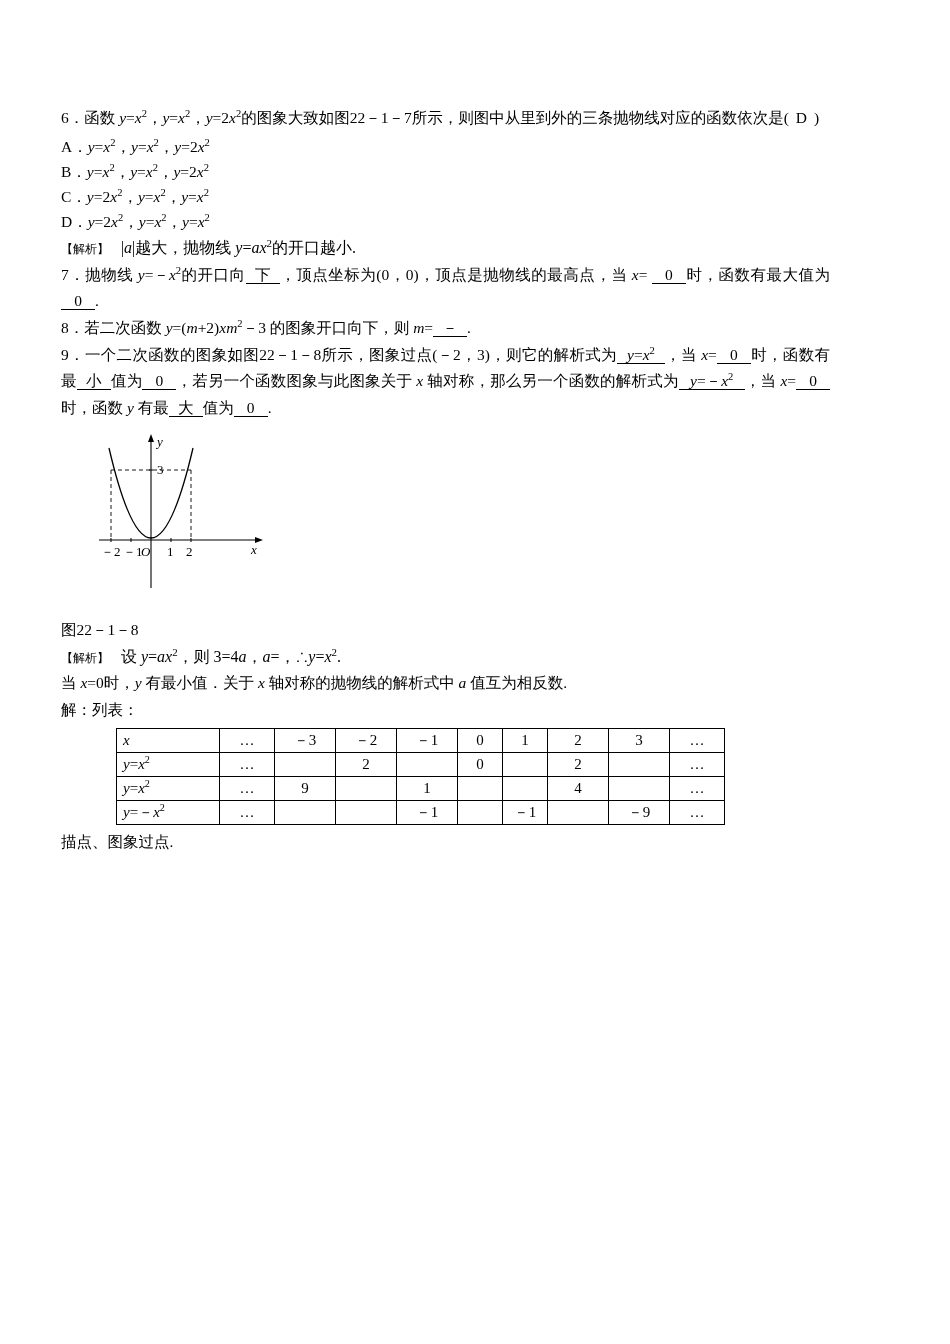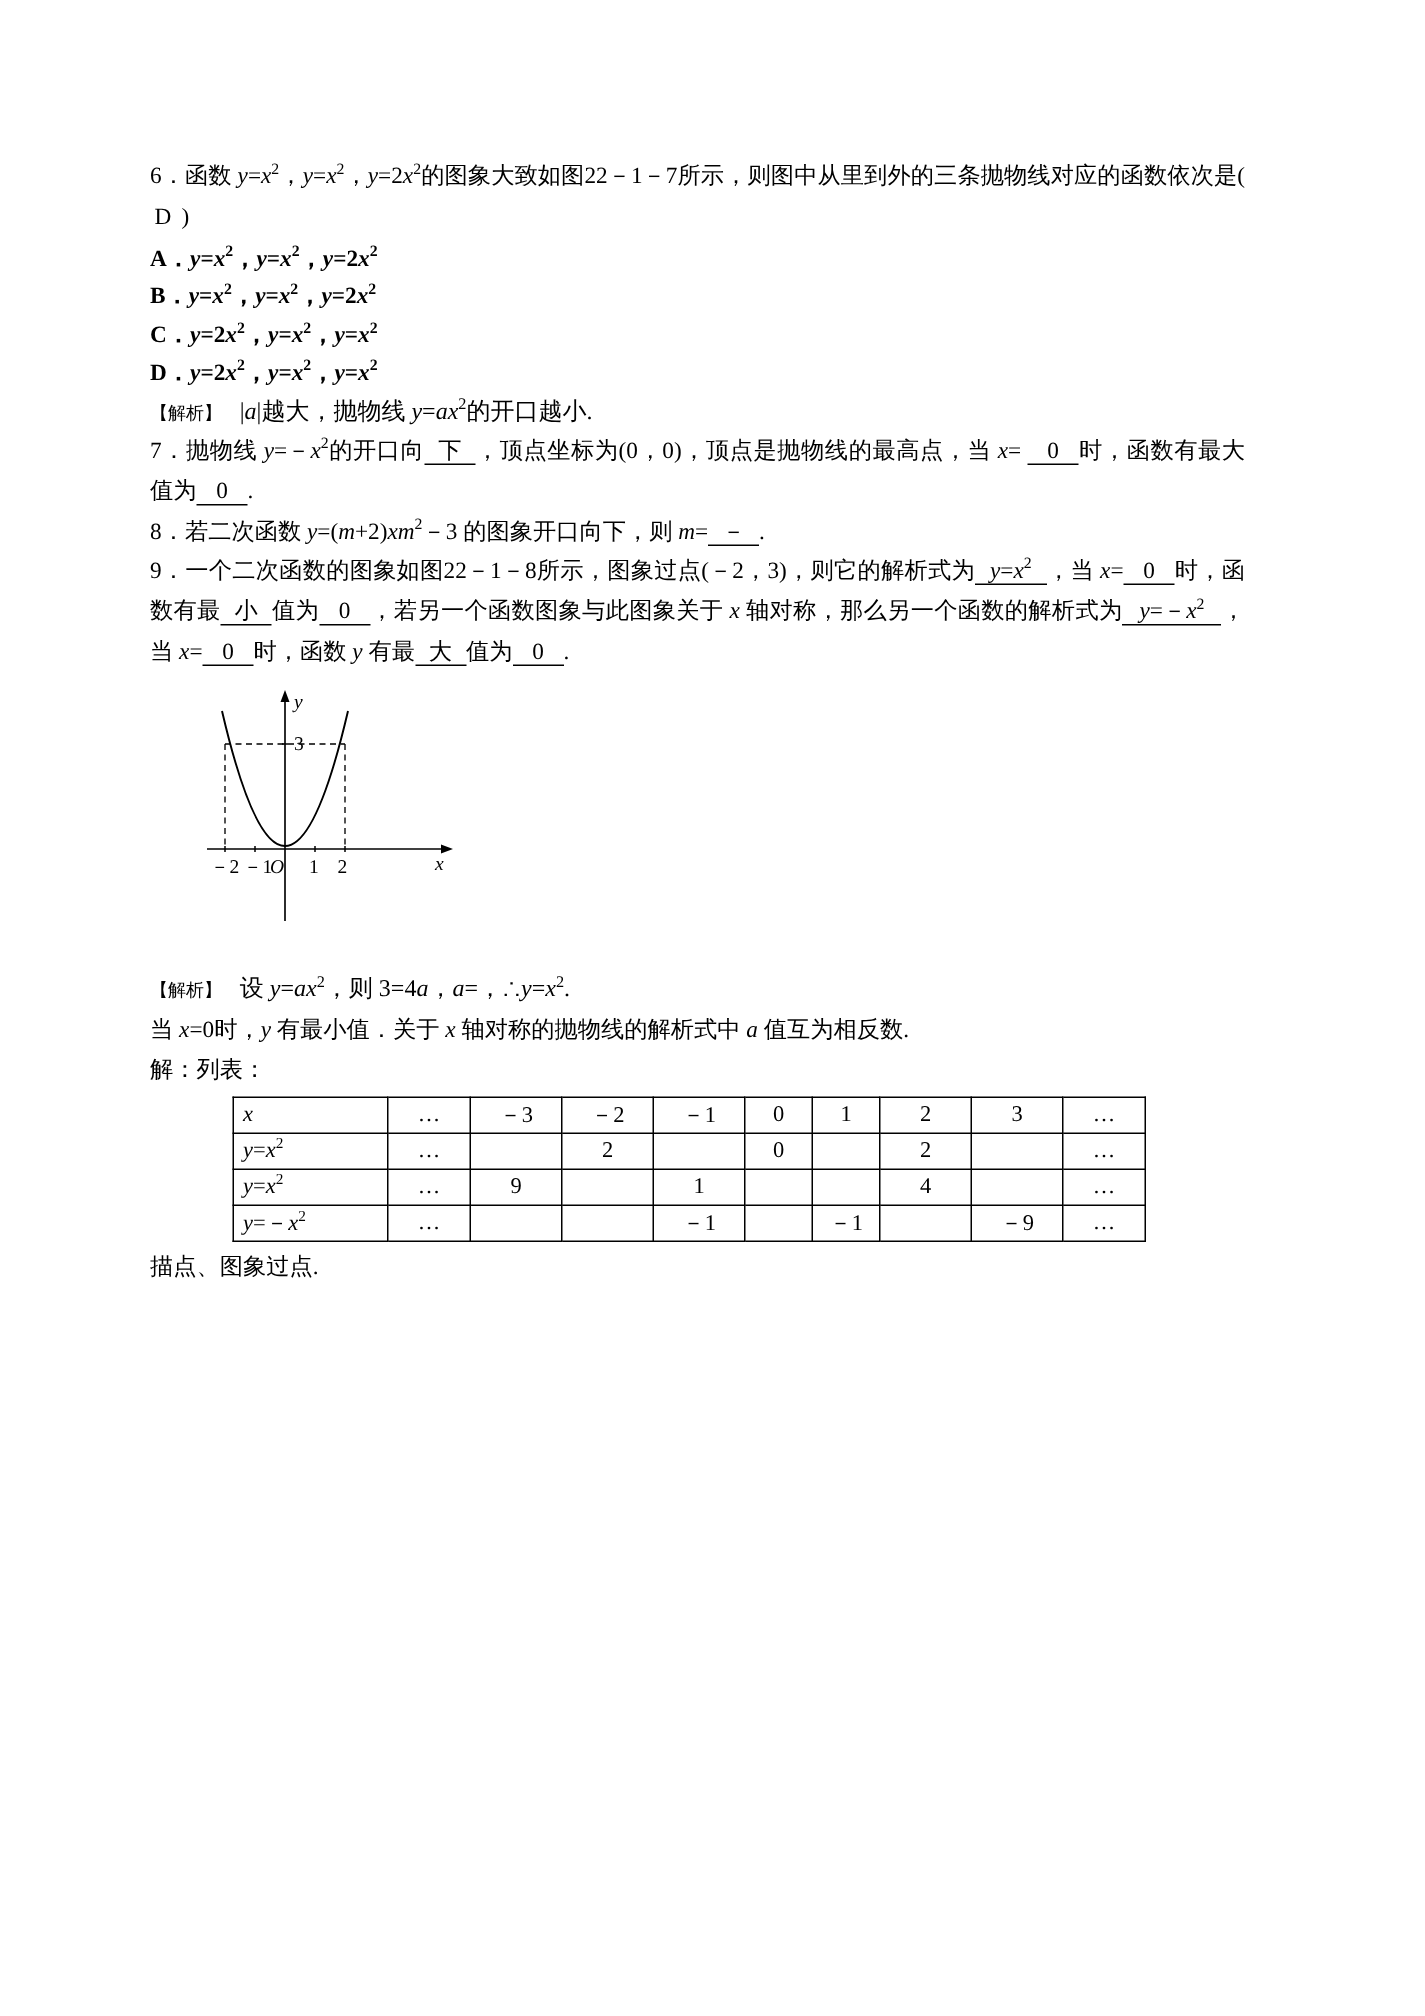--- a/index.html
+++ b/index.html
@@ -12,21 +12,21 @@
     height: 1344px;
     font-family: "Liberation Serif", serif;
     color: #000;
     position: relative;
   }
   .page {
     position: relative;
     width: 950px;
     height: 1344px;
     box-sizing: border-box;
-    padding: 105px 120px 0 100px;
+    padding: 105px 120px 0 61px;
   }
   .line {
     font-size: 15.5px;
     line-height: 1.72;
     text-align: justify;
   }
   .q {
     margin-bottom: 2px;
   }
   i, .it {
@@ -46,21 +46,20 @@
   }
   .blank-wide {
     border-bottom: 1px solid #000;
     display: inline-block;
     min-width: 34px;
     text-align: center;
     line-height: 1.1;
   }
   .choices div {
     line-height: 1.62;
-    font-weight: bold;
   }
   .jiexi {
     font-family: "Liberation Sans", sans-serif;
     font-size: 12px;
   }
   .jiexi-body {
     font-family: "Liberation Serif", serif;
     font-size: 16px;
   }
   
@@ -163,20 +162,21 @@
       <text x="20" y="128" font-family="Liberation Serif, serif" font-size="13">－2</text>
       <text x="42" y="128" font-family="Liberation Serif, serif" font-size="13">－1</text>
       <text x="86" y="128" font-family="Liberation Serif, serif" font-size="13">1</text>
       <text x="105" y="128" font-family="Liberation Serif, serif" font-size="13">2</text>
       <text x="60" y="128" font-family="Liberation Serif, serif" font-size="13" font-style="italic">O</text>
       <text x="76" y="18" font-family="Liberation Serif, serif" font-size="13" font-style="italic">y</text>
       <text x="170" y="126" font-family="Liberation Serif, serif" font-size="13" font-style="italic">x</text>
     </svg>
   </div>
 
+  <div class="fig-caption">图22－1－8</div>
 
   <div class="line">
     <span class="jiexi">【解析】</span>
     <span class="jiexi-body">&nbsp;&nbsp;设 <i>y</i>=<i>ax</i><sup>2</sup>，则 3=4<i>a</i>，<i>a</i>=，∴<i>y</i>=<i>x</i><sup>2</sup>.</span>
   </div>
   <div class="line">
     <span>当 <i>x</i>=0时，<i>y</i> 有最小值．关于 <i>x</i> 轴对称的抛物线的解析式中 <i>a</i> 值互为相反数.</span>
   </div>
 
   <div class="line">解：列表：</div>

